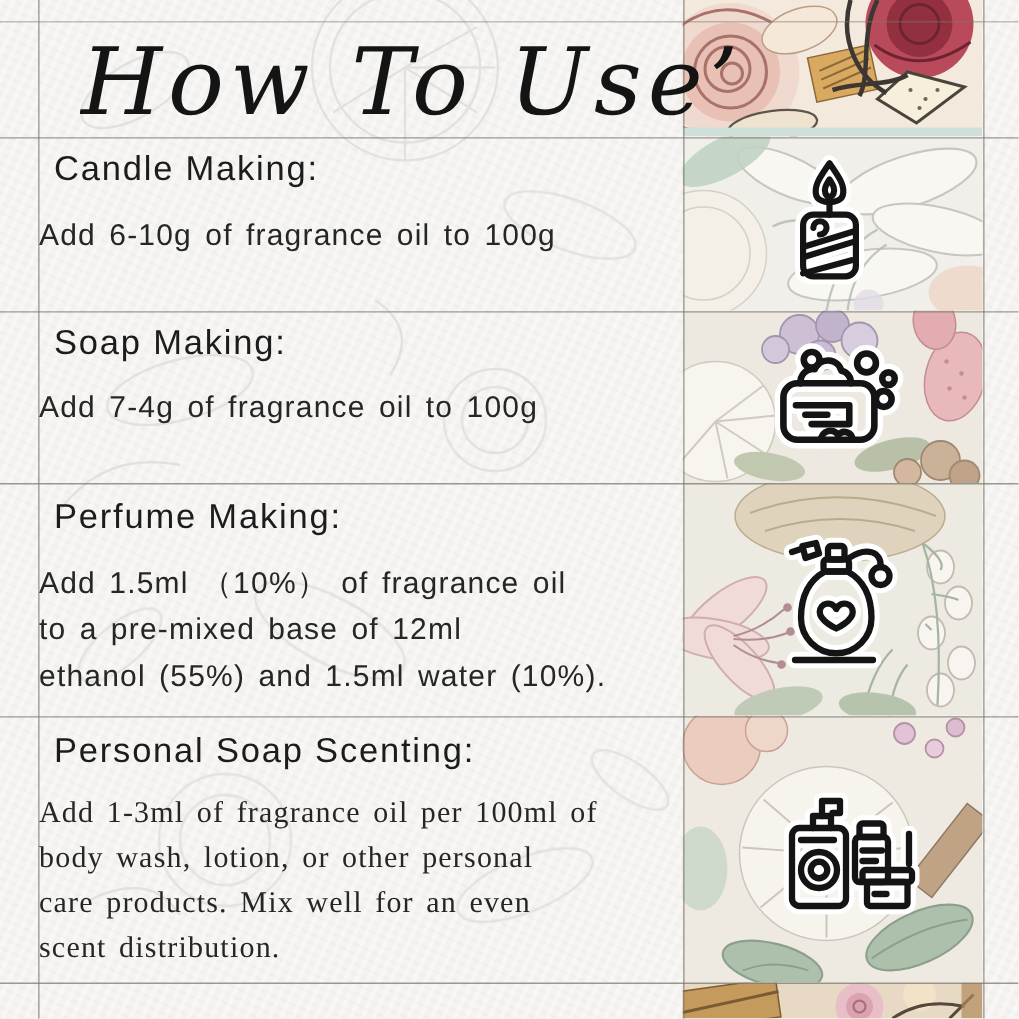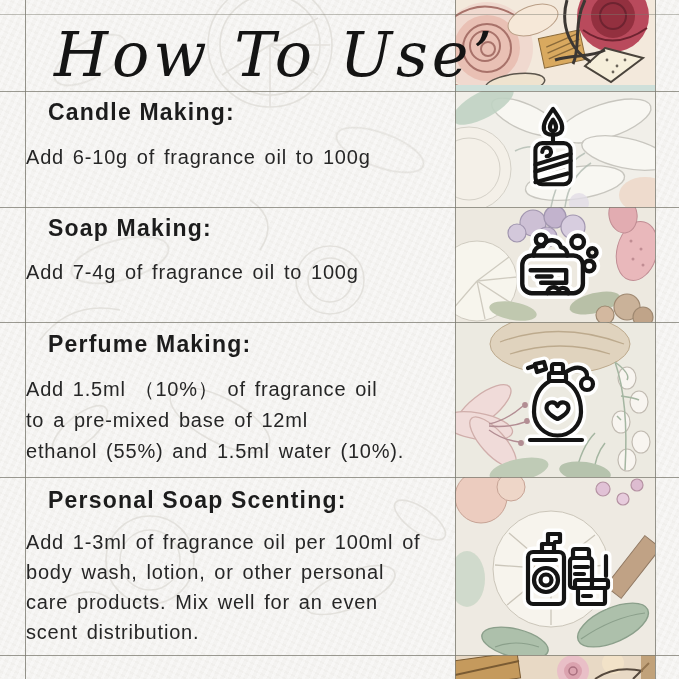--- a/index.html
+++ b/index.html
@@ -21,30 +21,30 @@
   .panel svg{display:block;}
   .hline{position:absolute;left:0;width:679px;height:1px;background:#7b796f;opacity:.75;z-index:4;}
   .vline{position:absolute;top:0;height:679px;width:1px;background:#7b796f;opacity:.8;z-index:4;}
   .title{
     position:absolute;left:54px;top:18px;z-index:5;
     font-family:"DejaVu Serif","Liberation Serif",serif;
     font-style:italic;font-weight:500;font-size:62px;color:#141414;
     letter-spacing:4px;white-space:nowrap;
   }
   .heading{
-    position:absolute;left:48px;z-index:5;
-    font-size:23px;font-weight:bold;color:#1c1c1c;letter-spacing:1.2px;
+    position:absolute;left:36px;z-index:5;
+    font-size:23px;font-weight:normal;color:#1c1c1c;letter-spacing:1.2px;
     white-space:nowrap;
   }
   .bodytext{
     position:absolute;left:26px;z-index:5;
     font-size:20px;color:#262626;letter-spacing:.8px;word-spacing:2.5px;
     line-height:31px;white-space:nowrap;
   }
-  .bodytext.tight{line-height:30px;}
+  .bodytext.tight{line-height:30px;font-family:Liberation Serif, serif;}
   .icon{position:absolute;z-index:5;}
   .icon svg{display:block;}
   .ic-halo{stroke:#ffffff;stroke-width:11;fill:none;stroke-linecap:round;stroke-linejoin:round;}
   .ic-line{stroke:#141414;stroke-width:4.2;fill:none;stroke-linecap:round;stroke-linejoin:round;}
 </style>
 </head>
 <body>
 
 <div class="paper"></div>
 

